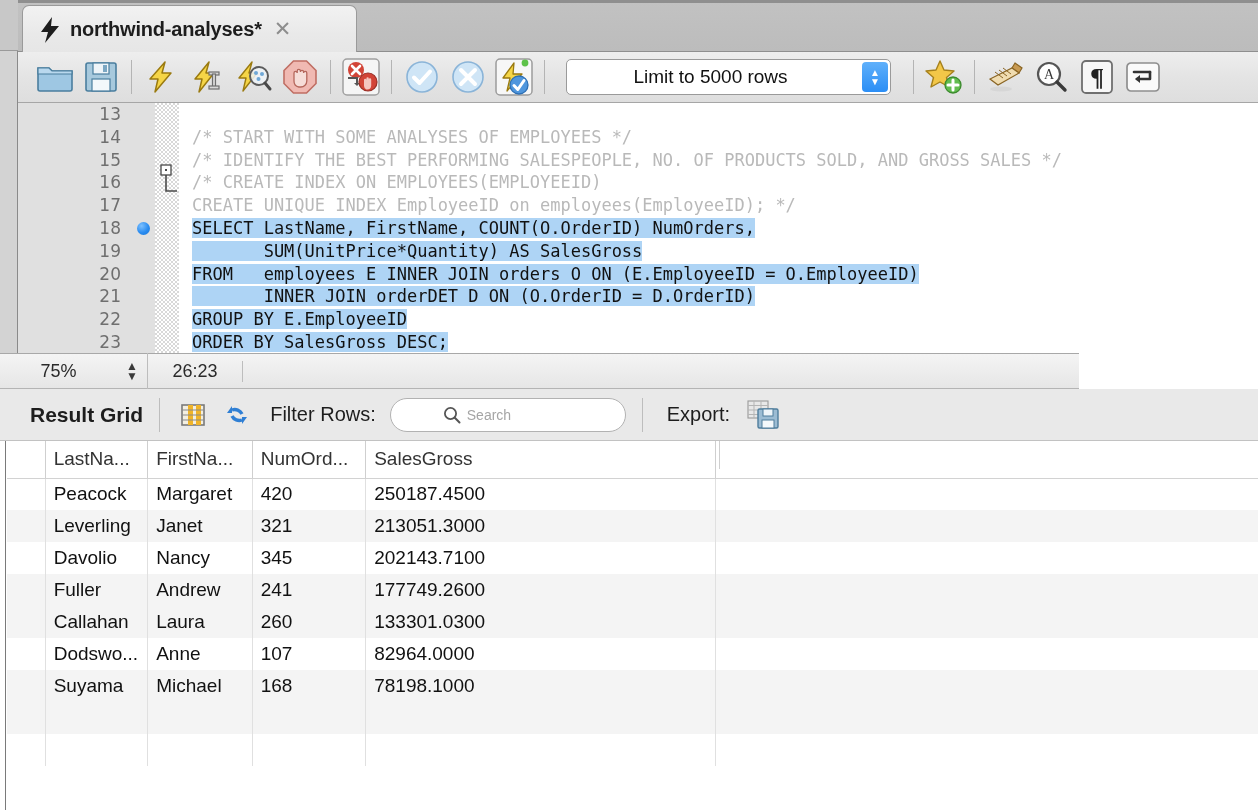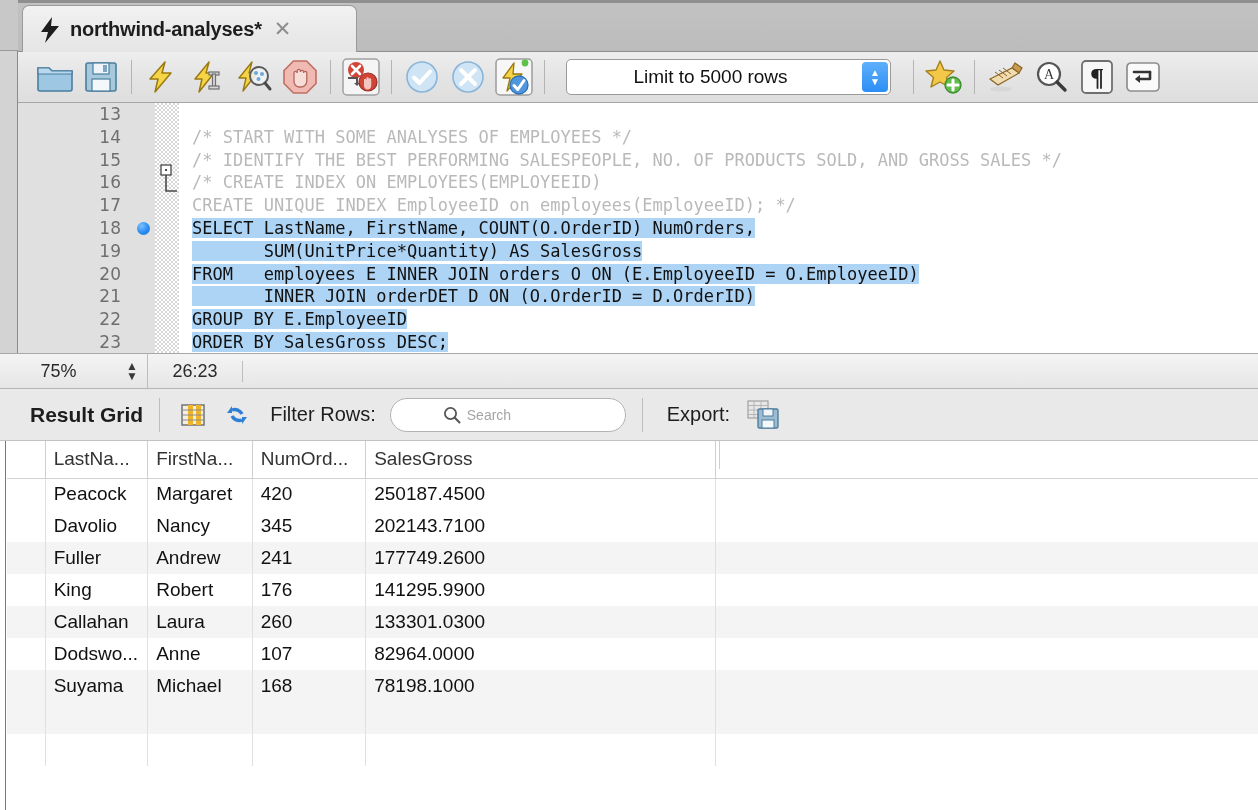--- a/index.html
+++ b/index.html
@@ -145,21 +145,21 @@
   .c-sql { color: #111111; }
   .sel { background: #aed4f5; }
   .mark-dot {
     position: absolute; left: 6px; width: 13px; height: 13px;
     border-radius: 50%;
     background: radial-gradient(circle at 35% 30%, #7cc0ff 0%, #2a8cf0 55%, #1877d8 100%);
   }
 
   
   .ed-status {
-    position: absolute; left: 0; top: 353px; width: 1258px; height: 36px;
+    position: absolute; left: 0; top: 353px; width: 1079px; height: 36px;
     background: linear-gradient(to bottom, #f4f4f4 0%, #e6e6e6 100%);
     border-top: 1px solid #a8a8a8;
     border-bottom: 1px solid #b4b4b4;
     display: flex; align-items: center;
   }
   .zoom-box {
     width: 148px; height: 36px;
     display: flex; align-items: center;
     border-right: 1px solid #bdbdbd;
   }
@@ -551,44 +551,44 @@
         </thead>
       <tbody id="rgrid-body">
           <tr>
             <td class="col-rowhdr"></td>
             <td class="col-last">Peacock</td>
             <td class="col-first">Margaret</td>
             <td class="col-num">420</td>
             <td class="col-gross">250187.4500</td>
             <td class="col-fill"></td>
           </tr>
+          <tr class="alt">
+            <td class="col-rowhdr"></td>
+            <td class="col-last">Leverling</td>
+            <td class="col-first">Janet</td>
+            <td class="col-num">321</td>
+            <td class="col-gross">213051.3000</td>
+            <td class="col-fill"></td>
+          </tr>
           <tr>
             <td class="col-rowhdr"></td>
             <td class="col-last">Davolio</td>
             <td class="col-first">Nancy</td>
             <td class="col-num">345</td>
             <td class="col-gross">202143.7100</td>
             <td class="col-fill"></td>
           </tr>
           <tr class="alt">
             <td class="col-rowhdr"></td>
             <td class="col-last">Fuller</td>
             <td class="col-first">Andrew</td>
             <td class="col-num">241</td>
             <td class="col-gross">177749.2600</td>
             <td class="col-fill"></td>
           </tr>
-          <tr>
-            <td class="col-rowhdr"></td>
-            <td class="col-last">King</td>
-            <td class="col-first">Robert</td>
-            <td class="col-num">176</td>
-            <td class="col-gross">141295.9900</td>
-            <td class="col-fill"></td>
-          </tr>
           <tr class="alt">
             <td class="col-rowhdr"></td>
             <td class="col-last">Callahan</td>
             <td class="col-first">Laura</td>
             <td class="col-num">260</td>
             <td class="col-gross">133301.0300</td>
             <td class="col-fill"></td>
           </tr>
           <tr>
             <td class="col-rowhdr"></td>

